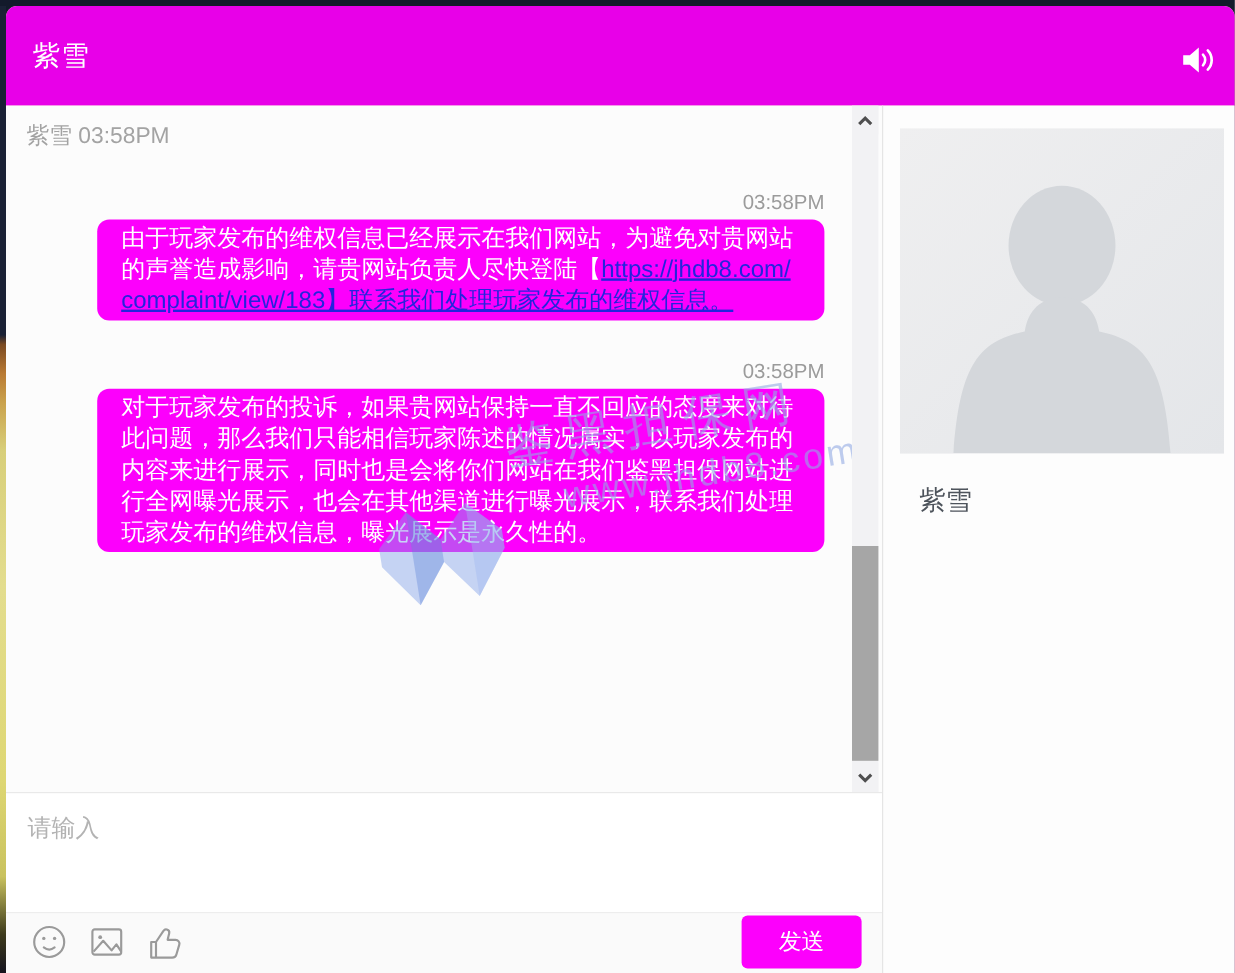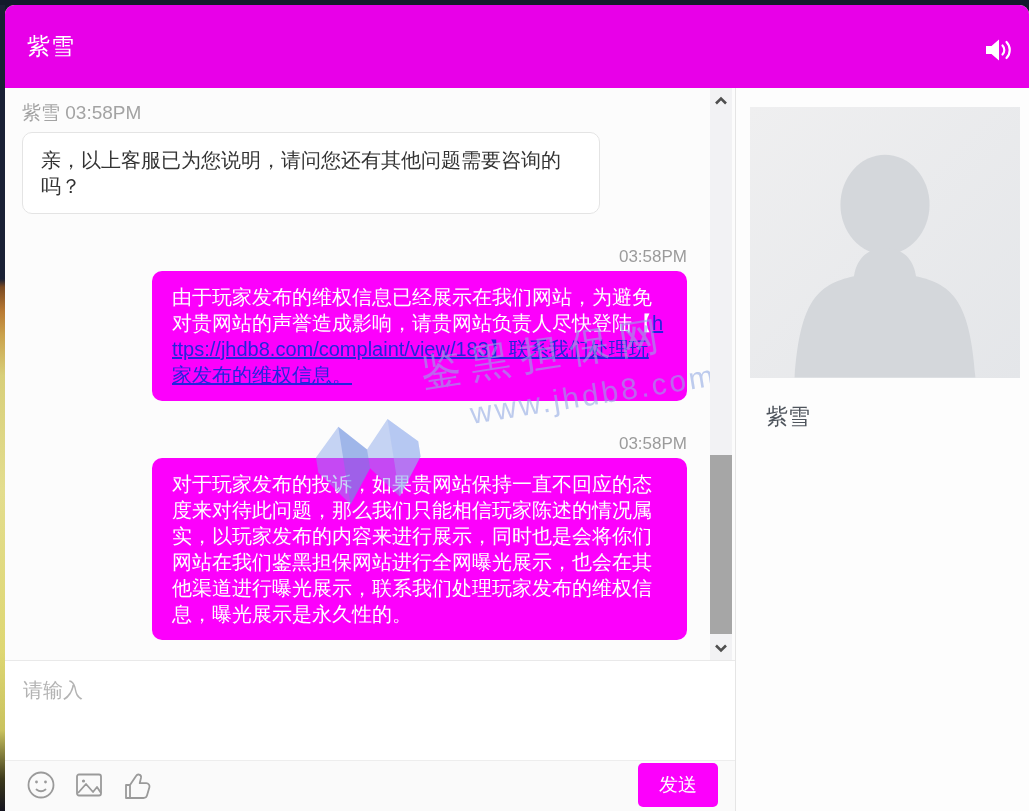--- a/index.html
+++ b/index.html
@@ -38,21 +38,21 @@
   }
   .intro-label { margin:12px 0 0 17px; font-size:19px; color:#a3a3a3; }
   .bubble { font-size:20px; line-height:26px; border-radius:10px; }
   .bubble.in {
     margin:6px 0 0 17px; width:578px; padding:14px 18px;
     background:#ffffff; border:1px solid #e4e4e4; color:#333333;
   }
   .time-row { margin-top:34px; margin-right:48px; text-align:right;
     font-size:17px; line-height:17px; color:#9b9b9b; }
   .bubble.out {
-    margin:6px 48px 0 auto; width:535px; padding:13px 20px;
+    margin:6px 48px 0 auto; width:606px; padding:3px 20px;
     background:#fc00fc; color:#ffffff;
   }
   .bubble.out a { color:#2424dd; text-decoration:underline; cursor:pointer; word-break:break-all; }
   
   .watermark {
     position:absolute; left:300px; top:240px; width:460px;
     display:flex; align-items:flex-start;
     transform:rotate(-9deg); pointer-events:none; z-index:6;
   }
   .wm-logo { width:115px; height:100px; margin-top:58px; flex:none; }
@@ -79,21 +79,21 @@
     font-family:"Liberation Sans","DejaVu Sans",sans-serif; background:transparent;
   }
   .composer textarea::placeholder { color:#b3b3b3; }
   .toolbar {
     position:absolute; left:0; bottom:0; width:100%; height:51px;
     background:#fafafa; border-top:1px solid #ededed;
     display:flex; align-items:center; padding-left:20px; gap:16px;
   }
   .tool-btn { background:none; border:none; width:32px; height:32px; padding:0; cursor:pointer; }
   .send-btn {
-    position:absolute; right:17px; bottom:4px; width:80px; height:44px;
+    position:absolute; right:17px; bottom:4px; width:100px; height:44px;
     background:#fc00fc; color:#ffffff; font-size:19px; border:none;
     border-radius:5px; cursor:pointer;
     font-family:"Liberation Sans","DejaVu Sans",sans-serif;
   }
   
   .sidebar {
     position:absolute; left:730px; top:83px; width:294px; height:723px;
     background:#fdfdfd; border-left:1px solid #e5e5e5;
   }
   .avatar {
@@ -127,23 +127,20 @@
     </button>
   </div>
 
   <div class="chat-col">
 
     <div class="intro-label">
       <span>紫雪</span>
       <span>03:58PM</span>
     </div>
 
-    <div class="bubble in">
-      <span>亲，以上客服已为您说明，请问您还有其他问题需要咨询的吗？</span>
-    </div>
 
     <div class="time-row">03:58PM</div>
     <div class="bubble out">
       <span>由于玩家发布的维权信息已经展示在我们网站，为避免对贵网站的声誉造成影响，请贵网站负责人尽快登陆【</span><a>https://jhdb8.com/complaint/view/183】联系我们处理玩家发布的维权信息。</a>
     </div>
 
     <div class="time-row">03:58PM</div>
     <div class="bubble out">
       <span>对于玩家发布的投诉，如果贵网站保持一直不回应的态度来对待此问题，那么我们只能相信玩家陈述的情况属实，以玩家发布的内容来进行展示，同时也是会将你们网站在我们鉴黑担保网站进行全网曝光展示，也会在其他渠道进行曝光展示，联系我们处理玩家发布的维权信息，曝光展示是永久性的。</span>
     </div>

